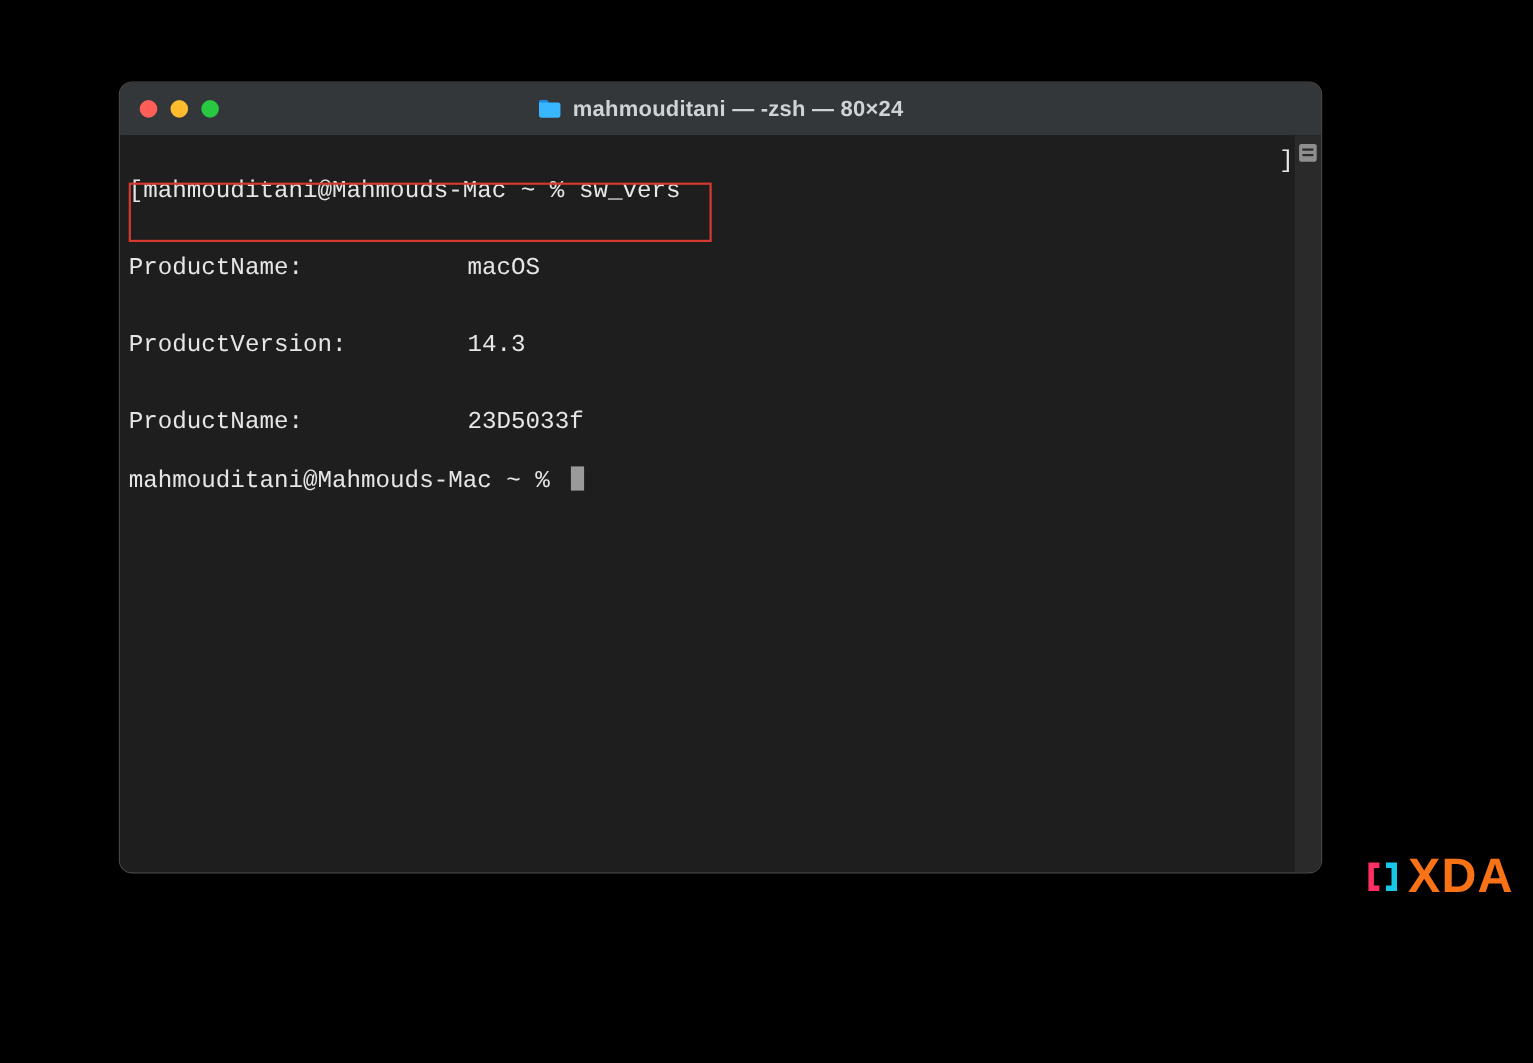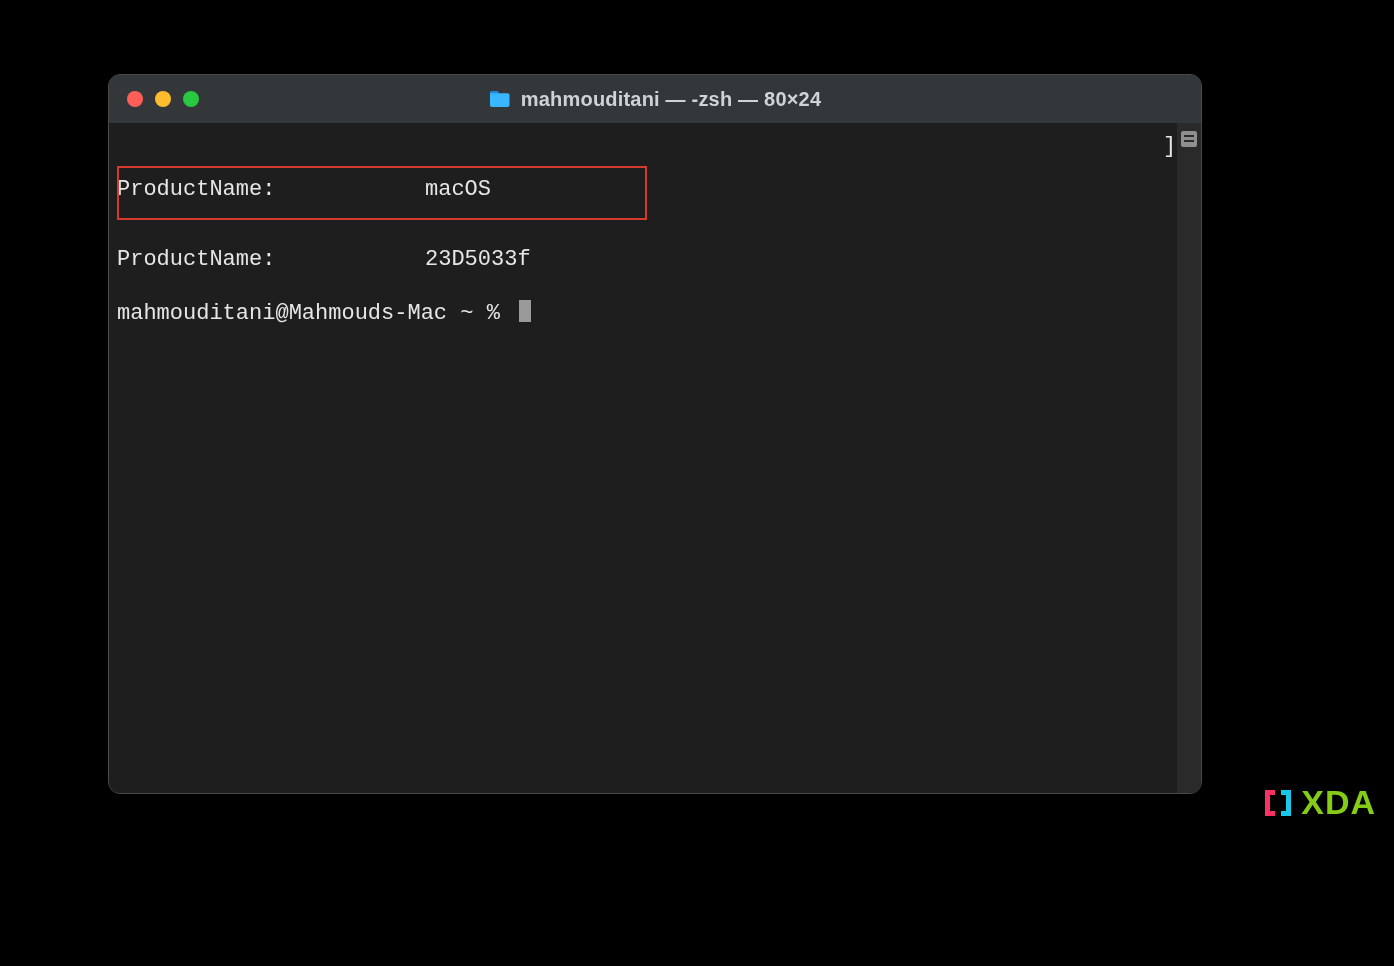--- a/index.html
+++ b/index.html
@@ -131,24 +131,24 @@
     bottom: 14px;
     display: flex;
     align-items: center;
     gap: 6px;
   }
   .watermark .logo {
     display: flex;
     align-items: center;
   }
   .watermark .txt {
-    color: #84cc16;
+    color: #f97316;
     font-family: Arial, Helvetica, sans-serif;
     font-weight: 800;
-    font-size: 34px;
+    font-size: 44px;
     letter-spacing: 1px;
   }
 </style>
 </head>
 <body>
 
 <div class="stage">
 
   <div class="window">
     <div class="titlebar">
@@ -164,21 +164,23 @@
             <path d="M1 3.5C1 2.12 2.12 1 3.5 1H8l2 2.2H1V3.5z" fill="#1e88e5"></path>
           </svg>
         </span>
         <span class="title-text">mahmouditani — -zsh — 80×24</span>
       </div>
     </div>
 
     <div class="body">
       <div class="content-wrap">
         <div class="content">
+<span class="row prompt-row"><span class="bracket">[</span><span>mahmouditani@Mahmouds-Mac ~ % </span><span>sw_vers</span></span>
 <span class="row"><span class="cell-key">ProductName:</span><span>macOS</span></span>
+<span class="row"><span class="cell-key">ProductVersion:</span><span>14.3</span></span>
 <span class="row"><span class="cell-key">ProductName:</span><span>23D5033f</span></span>
 <span class="row prompt-row"><span>mahmouditani@Mahmouds-Mac ~ % </span><span class="cursor"></span></span>
         </div>
         <div class="highlight-box" style="top:43px;left:8px;width:530px;height:54px;"></div>
       </div>
       <div class="right-strip">
         <span class="right-bracket">]</span>
         <div class="right-badge"></div>
       </div>
     </div>

